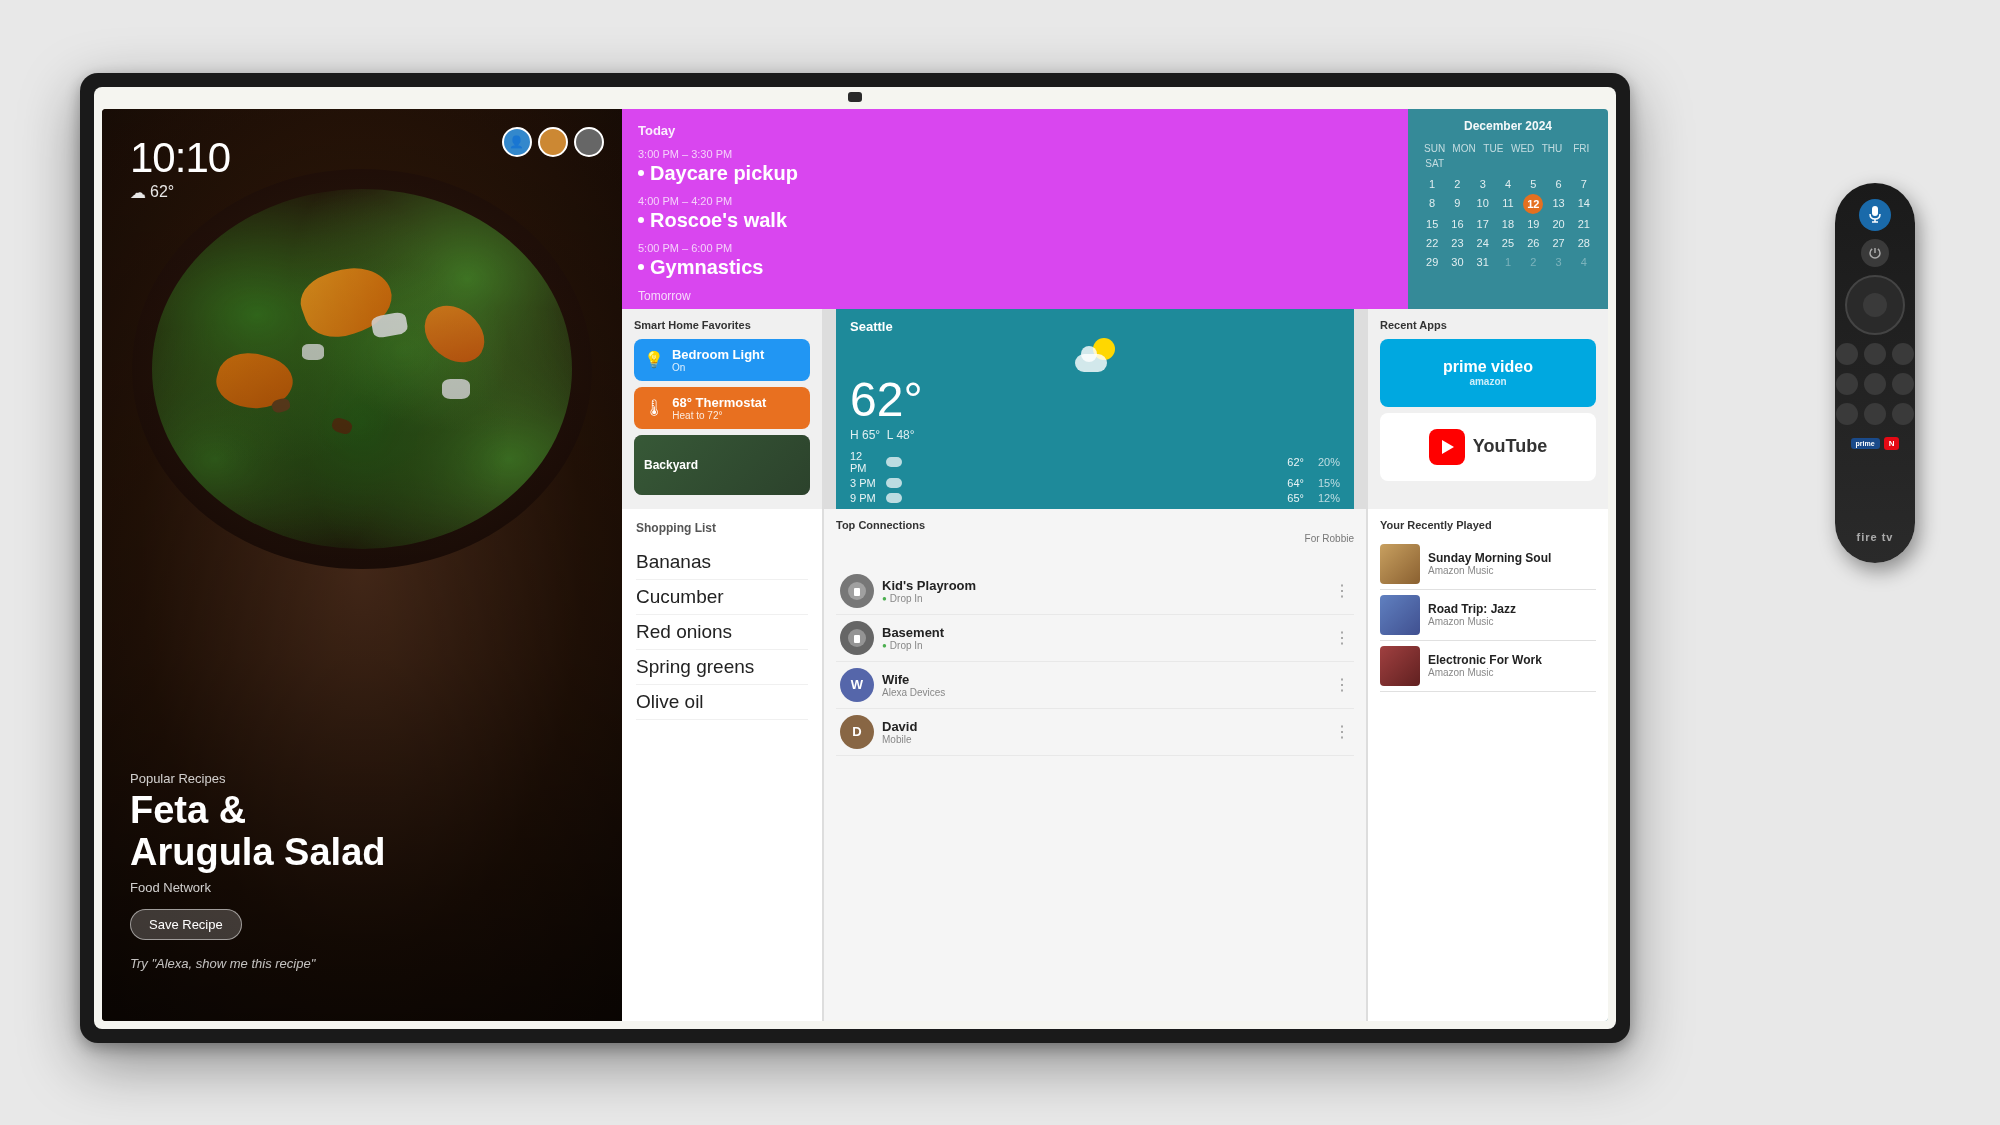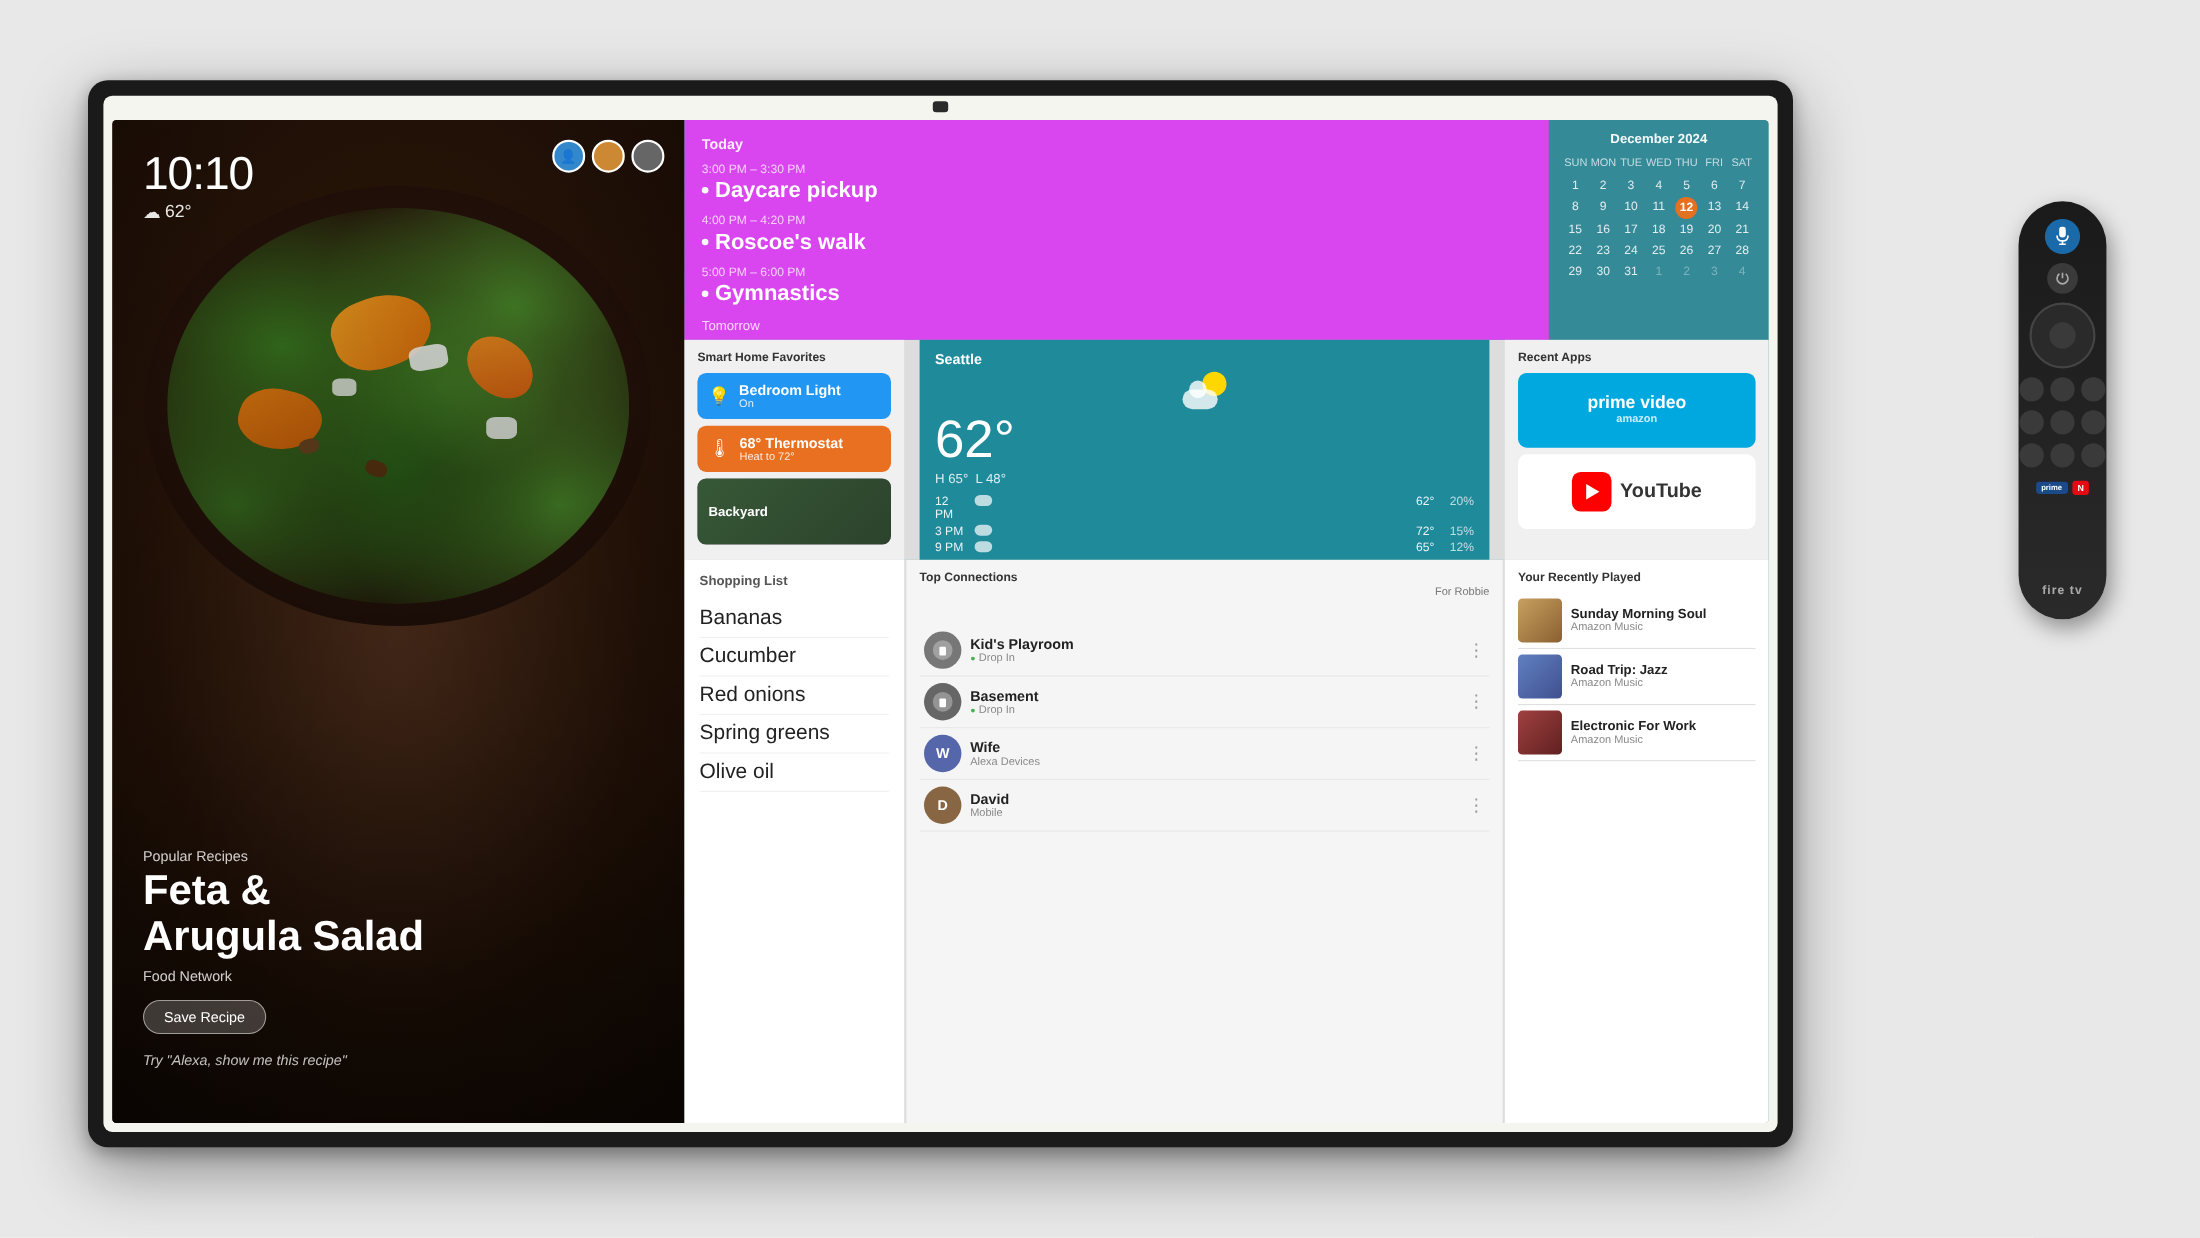--- a/index.html
+++ b/index.html
@@ -234,21 +234,21 @@
     .cal-header {
       text-align: center;
       font-size: 12px;
       font-weight: 600;
       margin-bottom: 8px;
       color: rgba(255,255,255,0.95);
     }
 
     .cal-days-header {
       display: grid;
-      grid-template-columns: repeat(7, 1fr);
+      grid-template-columns: repeat(6, 1fr);
       text-align: center;
       font-size: 10px;
       color: rgba(255,255,255,0.7);
       margin-bottom: 4px;
     }
 
     .cal-days-header span { padding: 2px 0; }
 
     .cal-grid {
       display: grid;
@@ -381,20 +381,21 @@
       color: rgba(255,255,255,0.85);
       margin-bottom: 8px;
     }
 
     .weather-forecast {
       font-size: 11px;
     }
 
     .forecast-row {
       display: flex;
+      align-items: center;
       gap: 6px;
       margin-bottom: 3px;
       color: rgba(255,255,255,0.9);
     }
 
     .forecast-time { width: 30px; }
     .forecast-temp { margin-left: auto; }
     .forecast-pct { width: 30px; text-align: right; color: rgba(255,255,255,0.7); }
 
     .cloud-icon {
@@ -906,21 +907,21 @@
               <div class="weather-forecast">
                 <div class="forecast-row">
                   <span class="forecast-time">12 PM</span>
                   <span class="cloud-icon"></span>
                   <span class="forecast-temp">62°</span>
                   <span class="forecast-pct">20%</span>
                 </div>
                 <div class="forecast-row">
                   <span class="forecast-time">3 PM</span>
                   <span class="cloud-icon"></span>
-                  <span class="forecast-temp">72°</span>
+                  <span class="forecast-temp">64°</span>
                   <span class="forecast-pct">15%</span>
                 </div>
                 <div class="forecast-row">
                   <span class="forecast-time">9 PM</span>
                   <span class="cloud-icon"></span>
                   <span class="forecast-temp">65°</span>
                   <span class="forecast-pct">12%</span>
                 </div>
               </div>
             </div>

